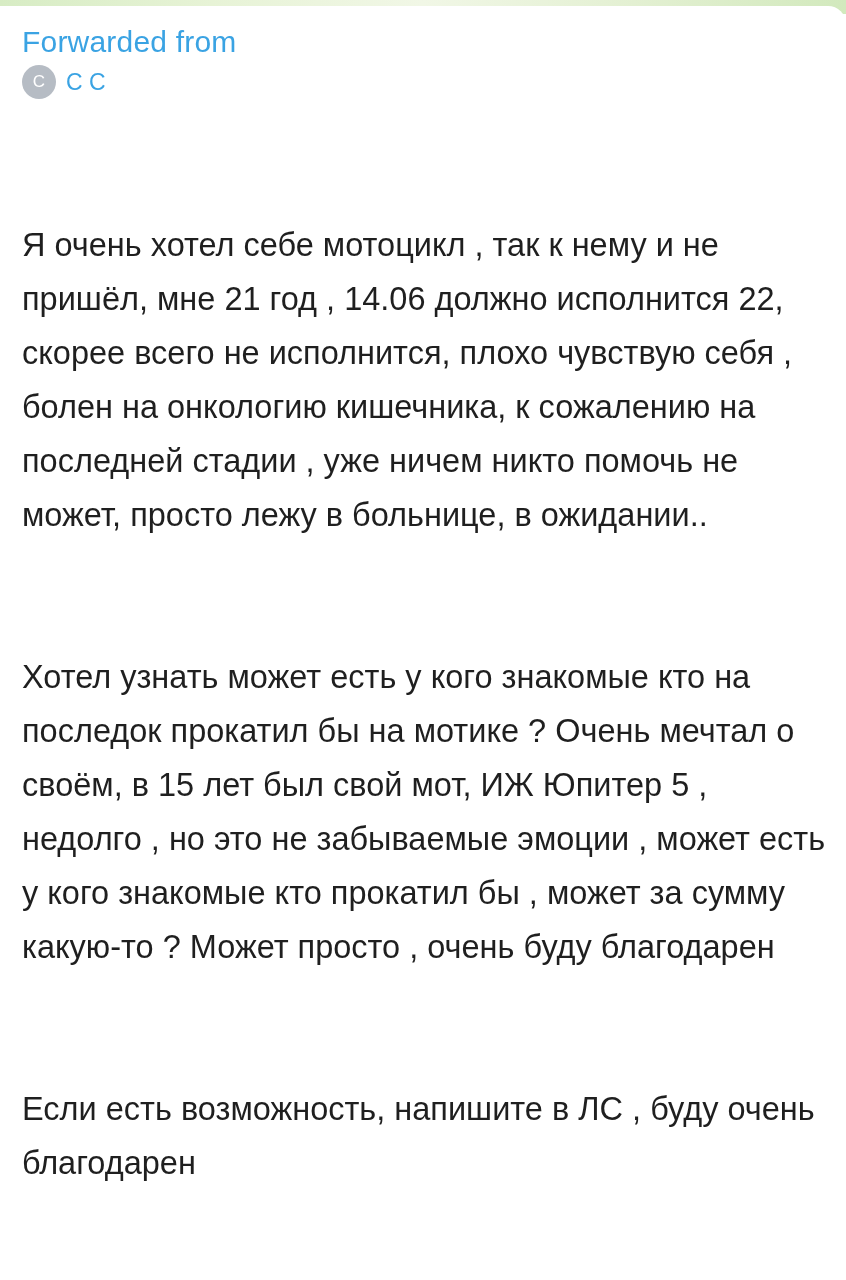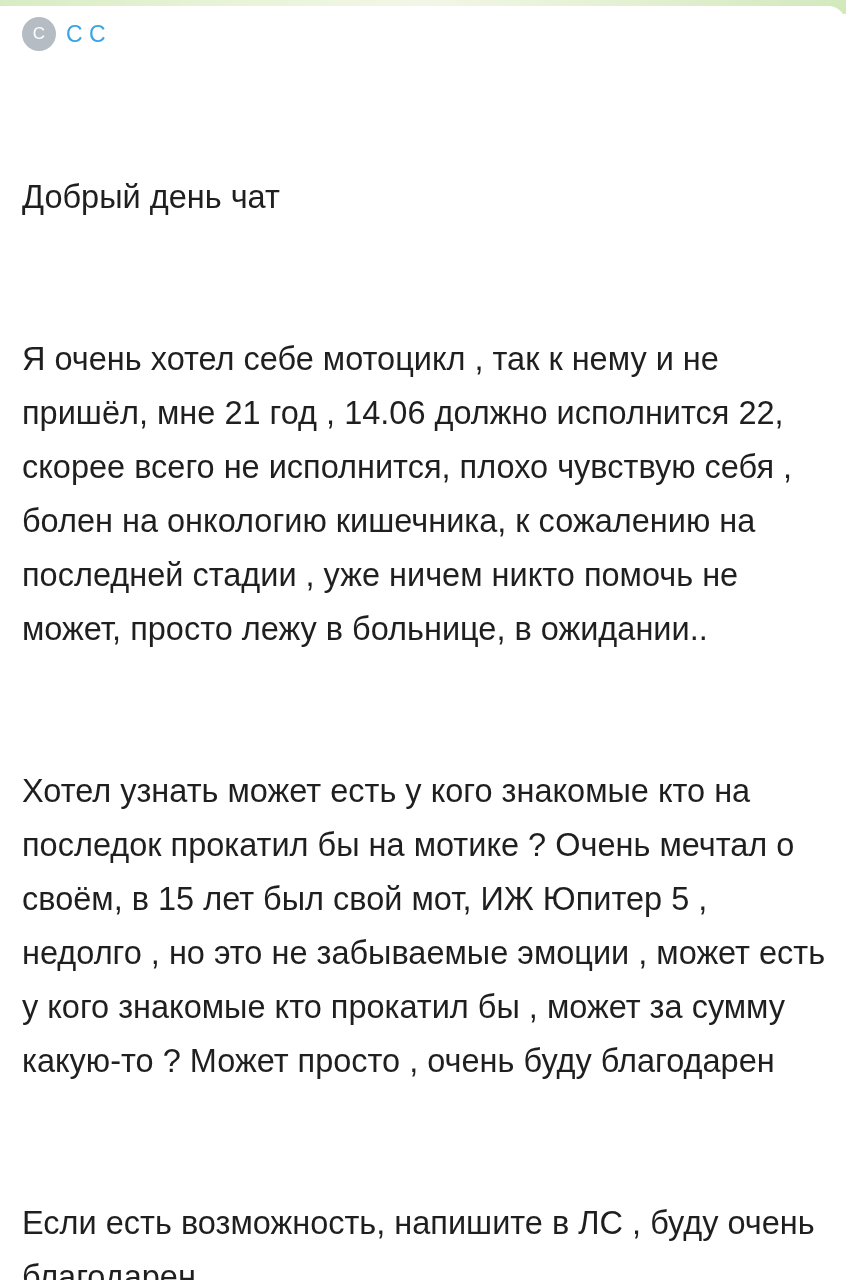--- a/index.html
+++ b/index.html
@@ -95,27 +95,27 @@
 </style>
 </head>
 <body>
 
 <div class="screen">
 
   <div class="wallpaper-strip"></div>
 
   <div class="bubble">
 
+    <div class="forwarded-label">Forwarded from</div>
 
     <div class="fwd-author">
       <div class="avatar">C</div>
       <div class="fwd-author-name">C C</div>
     </div>
 
     <div class="msg-text">
-      <p class="msg-para">Добрый день чат</p>
       <p class="msg-para">Я очень хотел себе мотоцикл , так к нему и не пришёл, мне 21 год , 14.06 должно исполнится 22, скорее всего не исполнится, плохо чувствую себя , болен на онкологию кишечника, к сожалению на последней стадии , уже ничем никто помочь не может, просто лежу в больнице, в ожидании..</p>
       <p class="msg-para">Хотел узнать может есть у кого знакомые кто на последок прокатил бы на мотике ? Очень мечтал о своём, в 15 лет был свой мот, ИЖ Юпитер 5 , недолго , но это не забываемые эмоции , может есть у кого знакомые кто прокатил бы , может за сумму какую-то ? Может просто , очень буду благодарен</p>
       <p class="msg-para">Если есть возможность, напишите в ЛС , буду очень благодарен</p>
     </div>
 
   </div>
 </div>
 
 </body></html>

